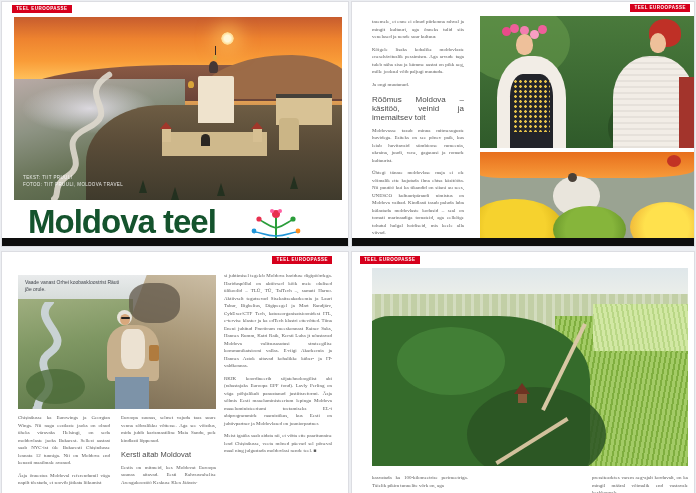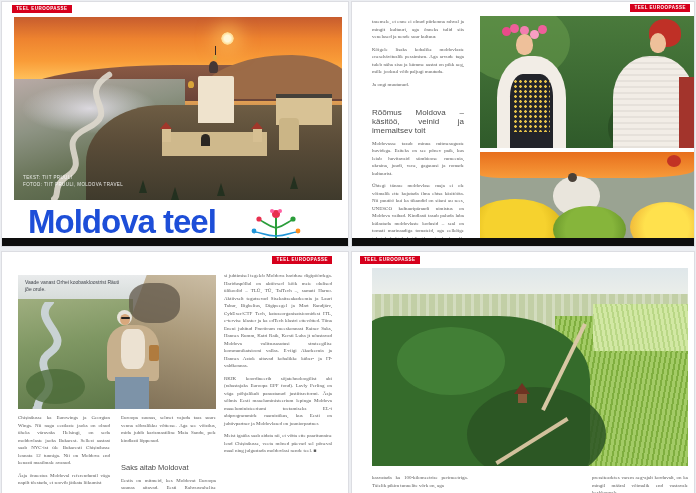--- a/index.html
+++ b/index.html
@@ -16,28 +16,28 @@
   .edge-strip{position:absolute;left:0;right:0;bottom:0;height:8px;background:#0e0e0e;z-index:8;}
 
   .photo{position:absolute;overflow:hidden;background:#b9b9b9;}
   .abs{position:absolute;}
 
   
   .body-col{position:absolute;font-family:"Liberation Serif",serif;font-size:5px;
             line-height:1.5;color:#5a5a5a;text-align:justify;}
   .body-col p{margin:0 0 5px 0;}
   .h-sans{font-family:"Liberation Sans",sans-serif;color:#4c4c4c;font-weight:normal;
-          margin:20px 0 4px 0;line-height:1.15;}
+          margin:7px 0 4px 0;line-height:1.15;}
   .h-lg{font-size:8px;}
   .h-md{font-size:7.5px;}
   .credits{position:absolute;left:9px;bottom:11px;color:rgba(255,255,255,.88);
            font-size:4.5px;letter-spacing:.4px;line-height:1.7;text-transform:uppercase;}
   .caption{position:absolute;left:7px;top:4px;color:#41454c;font-size:5px;line-height:1.4;width:95px;}
   #main-title{position:absolute;left:26px;top:201px;font-size:33px;font-weight:800;
-              letter-spacing:-1px;color:#1d4ed8;font-family:"Liberation Sans",sans-serif;}
+              letter-spacing:-1px;color:#14532d;font-family:"Liberation Sans",sans-serif;}
 
   
   #photo1{left:12px;top:15px;width:328px;height:183px;}
   .p1-sky{inset:0;background:linear-gradient(180deg,#c75c2e 0%,#ee832f 12%,#f99c38 24%,#ffc05a 34%,#eca653 44%,#c08a52 52%,#a67a4c 60%);}
   .p1-sun{left:63%;top:8%;width:13px;height:13px;border-radius:50%;
           background:radial-gradient(circle,#fff7d8 0 35%,#ffd98a 65%,rgba(255,200,90,0) 75%);
           box-shadow:0 0 16px 9px rgba(255,190,90,.55);}
   .p1-hillfar{left:-2%;right:-2%;top:26%;height:20%;background:linear-gradient(180deg,#8a5a44,#6b4438);
               border-radius:50% 35% 20% 40% / 100% 70% 0 0;}
   .p1-hillright{right:-4%;top:21%;width:48%;height:24%;background:#9c6b47;
@@ -231,21 +231,21 @@
       <div class="abs" style="left:49%;top:76%;width:17%;height:24%;background:#7d93a8;"></div>
       <div class="abs" style="left:66%;top:52%;width:10px;height:16px;background:#b07b3e;border-radius:2px;"></div>
       <div class="caption">Vaade vanast Orhei koobaskloostrist Räuti jõe orule.</div>
     </div>
     <div class="body-col" style="left:16px;top:162px;width:92px;">
       <p>Chișinăusse ka Eurowings ja Georgian Wings. Nii nagu eestlaste jaoks on olnud üheks väravaks Helsingi, on seda moldovlaste jaoks Bukarest. Sellest aastast saab NYC-ist üle Bukaresti Chișinăusse lennata 12 tunniga. Nii on Moldova end kenasti maailmale avanud.</p>
       <p>Äsja õnnestus Moldoval referendumil väga napilt tõestada, et soovib jätkata liikumist</p>
     </div>
     <div class="body-col" style="left:119px;top:162px;width:95px;">
       <p>Euroopa suunas, selmet vajuda taas suure venna sõbralikku võttesse. Aga see võistlus, mida juhib karismaatiline Maia Sandu, pole kindlasti lõppenud.</p>
-      <h3 class="h-sans h-md">Saks aitab Moldovat</h3>
+      <h3 class="h-sans h-md">Kersti aitab Moldovat</h3>
       <p>Eestis on mitmeid, kes Moldovat Euroopa suunas aitavad. Eesti Rahvusvahelise Arengukoostöö Keskuse Klen Jäärats-</p>
     </div>
     <div class="body-col" style="left:222px;top:20px;width:108px;">
       <p>si juhtimisel tegeleb Moldova hariduse digipöördega. Hariduspõllul on aktiivsed kõik meie olulised ülikoolid – TLÜ, TÜ, TalTech –, samuti Harno. Aktiivselt tegutsevad Sisekaitseakadeemia ja Lauri Tabur, Bigbelius, Digipeegel ja Mart Randjärv, CybExer/CTF Tech, katuseorganisatsioonidest ITL, e-tervise klaster ja ka edTech klastri ettevõtted. Tiina Eneni juhitud Practicum meeskonnast Rainer Saks, Hannes Rumm, Katri Raik, Kersti Luha jt nõustavad Moldova valitsusasutusi strateegilise kommunikatsiooni vallas. E-riigi Akadeemia ja Hannes Astok aitavad kohalikke küber- ja IT-valdkonnas.</p>
       <p>RKIK koordineerib sõjatehnoloogilist abi (rahastajaks Euroopa EPF fond). Lavly Perling on väga põhjalikult panustanud justiitsreformi. Äsja sõlmis Eesti maaeluministeerium lepingu Moldova maaeluministeeriumi toetamiseks EL-i abiprogrammide raamistikus, kus Eesti on juhtivpartner ja Moldovlased on juuniorpartner.</p>
       <p>Meist igaüks saab aidata nii, et võtta ette paaritunnine lend Chișinăusse, veeta mõned päevad sel põneval maal ning julgustada moldovlasi nende teel. ■</p>
     </div>
   </div>
 
   <div class="page" id="page4">

